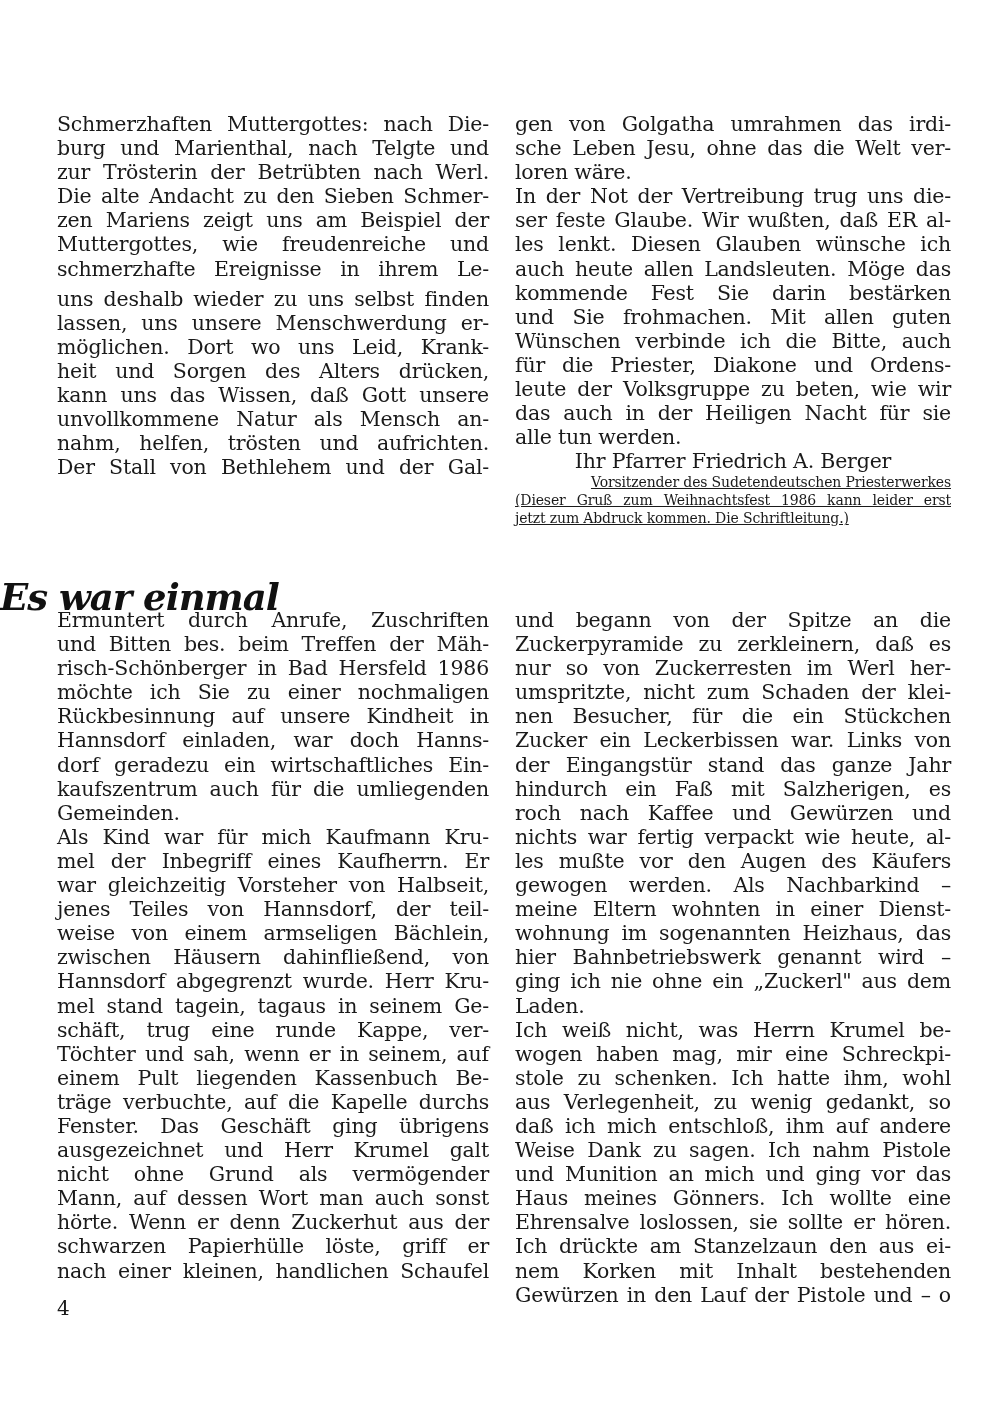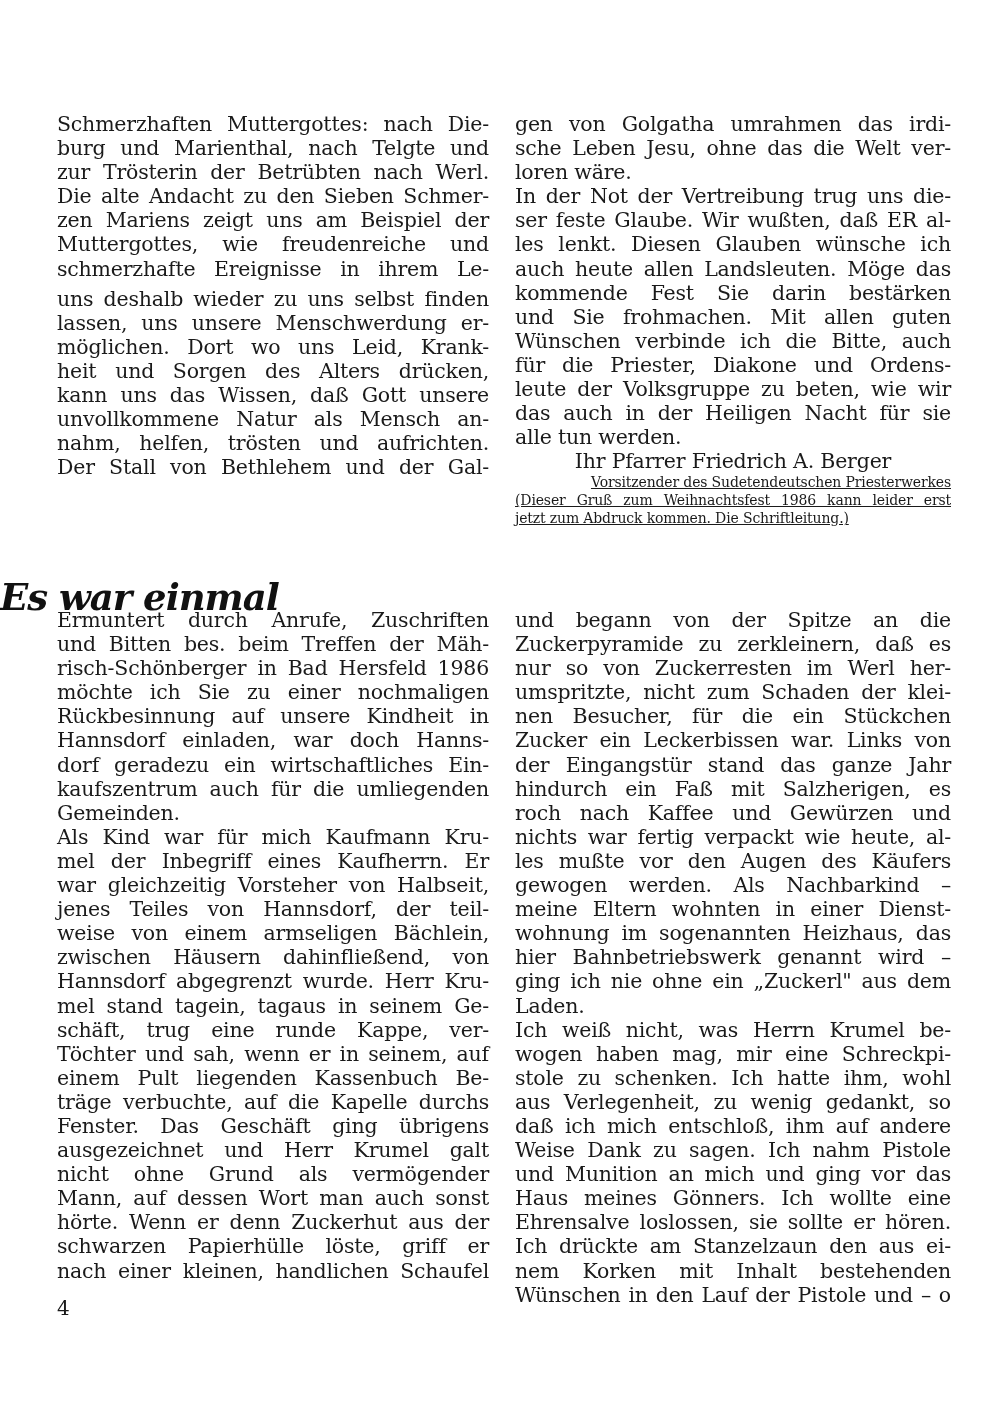--- a/index.html
+++ b/index.html
@@ -189,17 +189,17 @@
     <span class="line">wogen haben mag, mir eine Schreckpi-</span>
     <span class="line">stole zu schenken. Ich hatte ihm, wohl</span>
     <span class="line">aus Verlegenheit, zu wenig gedankt, so</span>
     <span class="line">daß ich mich entschloß, ihm auf andere</span>
     <span class="line">Weise Dank zu sagen. Ich nahm Pistole</span>
     <span class="line">und Munition an mich und ging vor das</span>
     <span class="line">Haus meines Gönners. Ich wollte eine</span>
     <span class="line">Ehrensalve loslossen, sie sollte er hören.</span>
     <span class="line">Ich drückte am Stanzelzaun den aus ei-</span>
     <span class="line">nem Korken mit Inhalt bestehenden</span>
-    <span class="line">Wünschen in den Lauf der Pistole und – o</span>
+    <span class="line">Gewürzen in den Lauf der Pistole und – o</span>
   </div>
 </div>
 
 <div id="page-number">4</div>
 
 </body></html>

